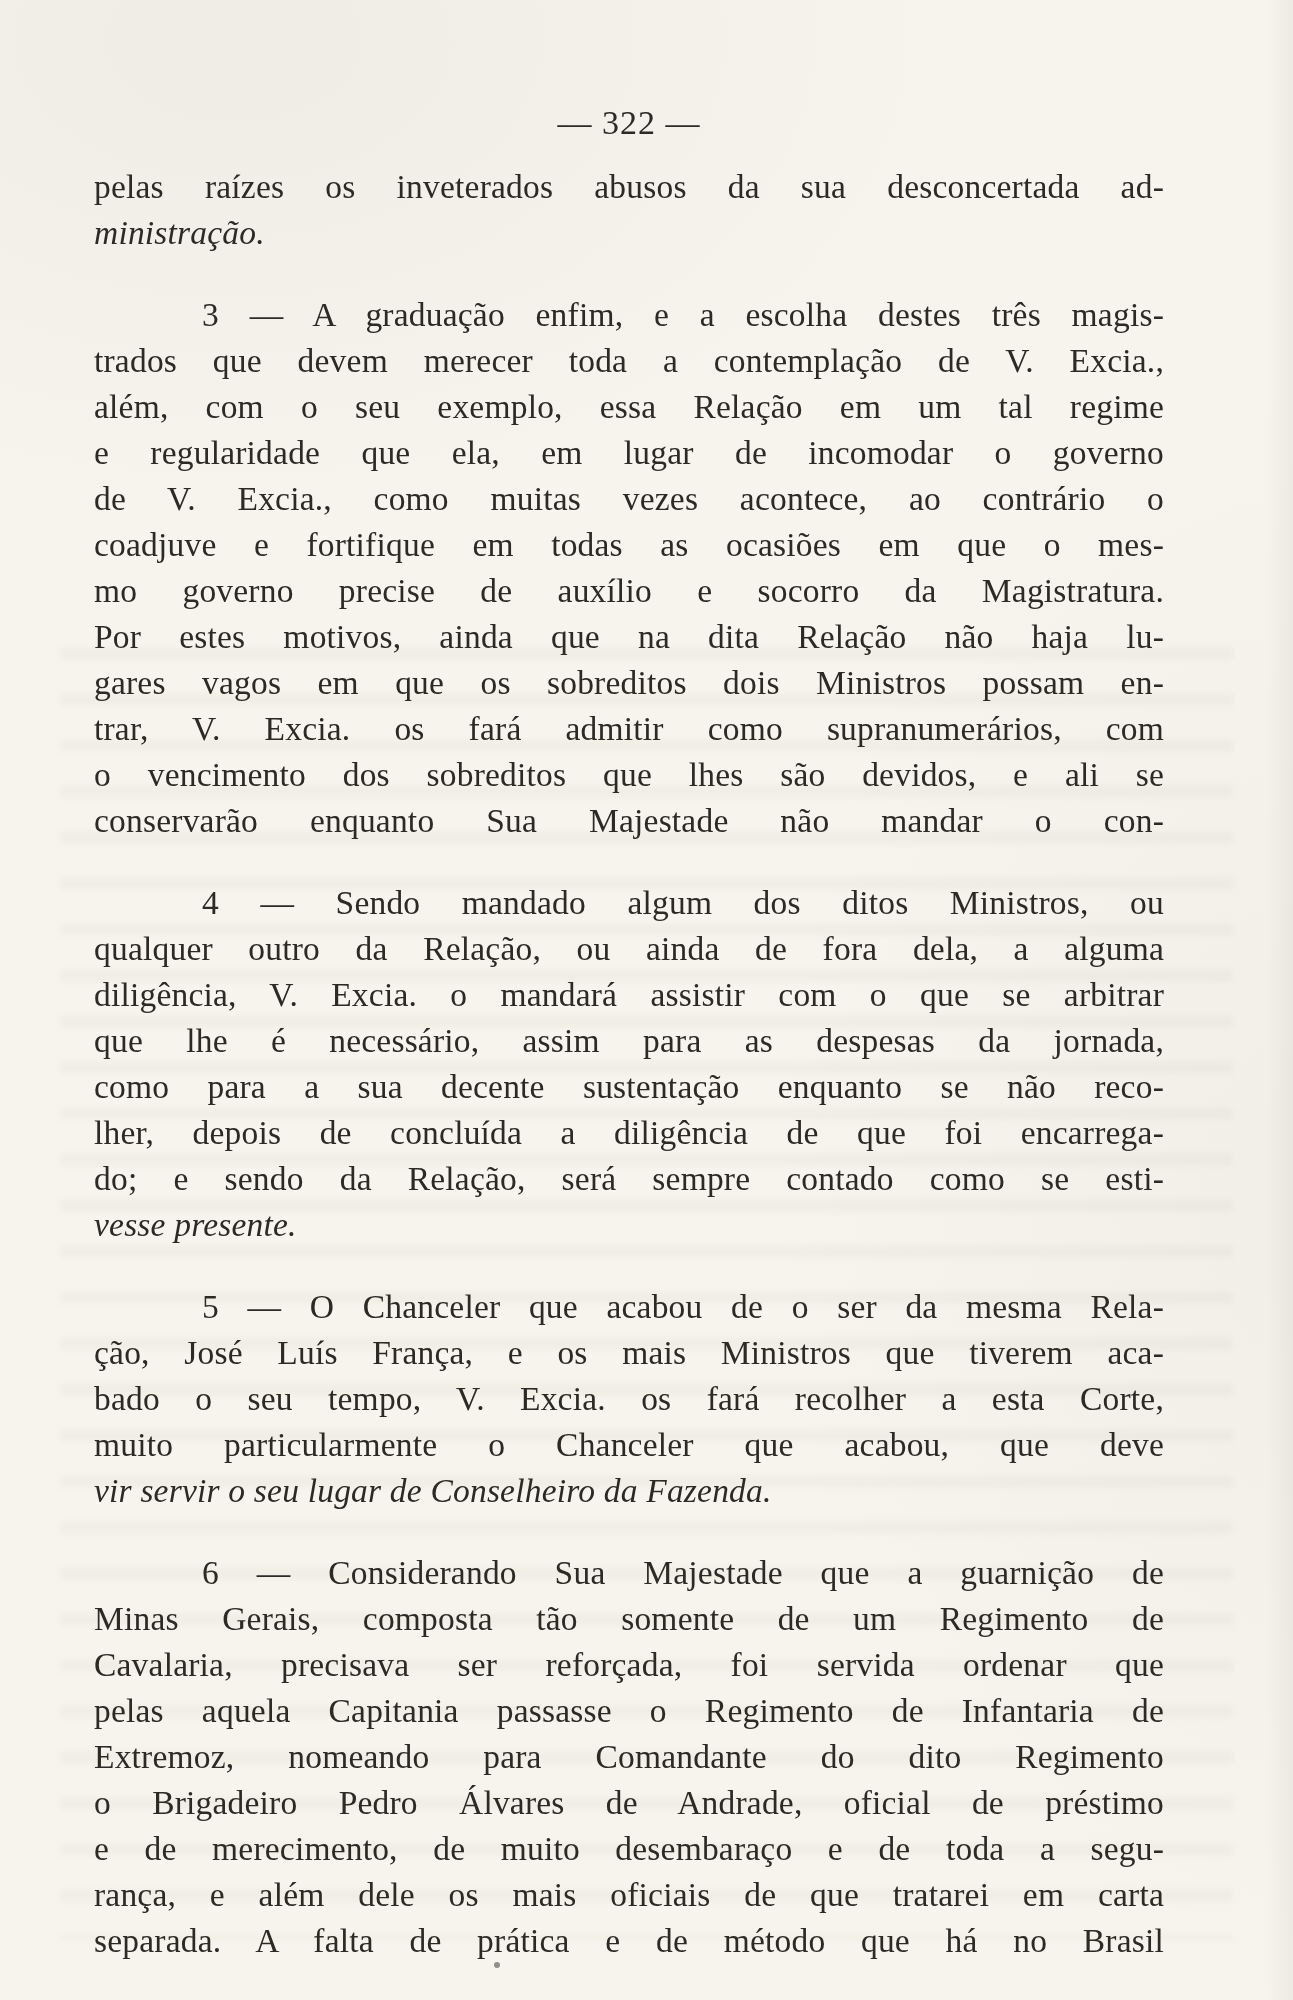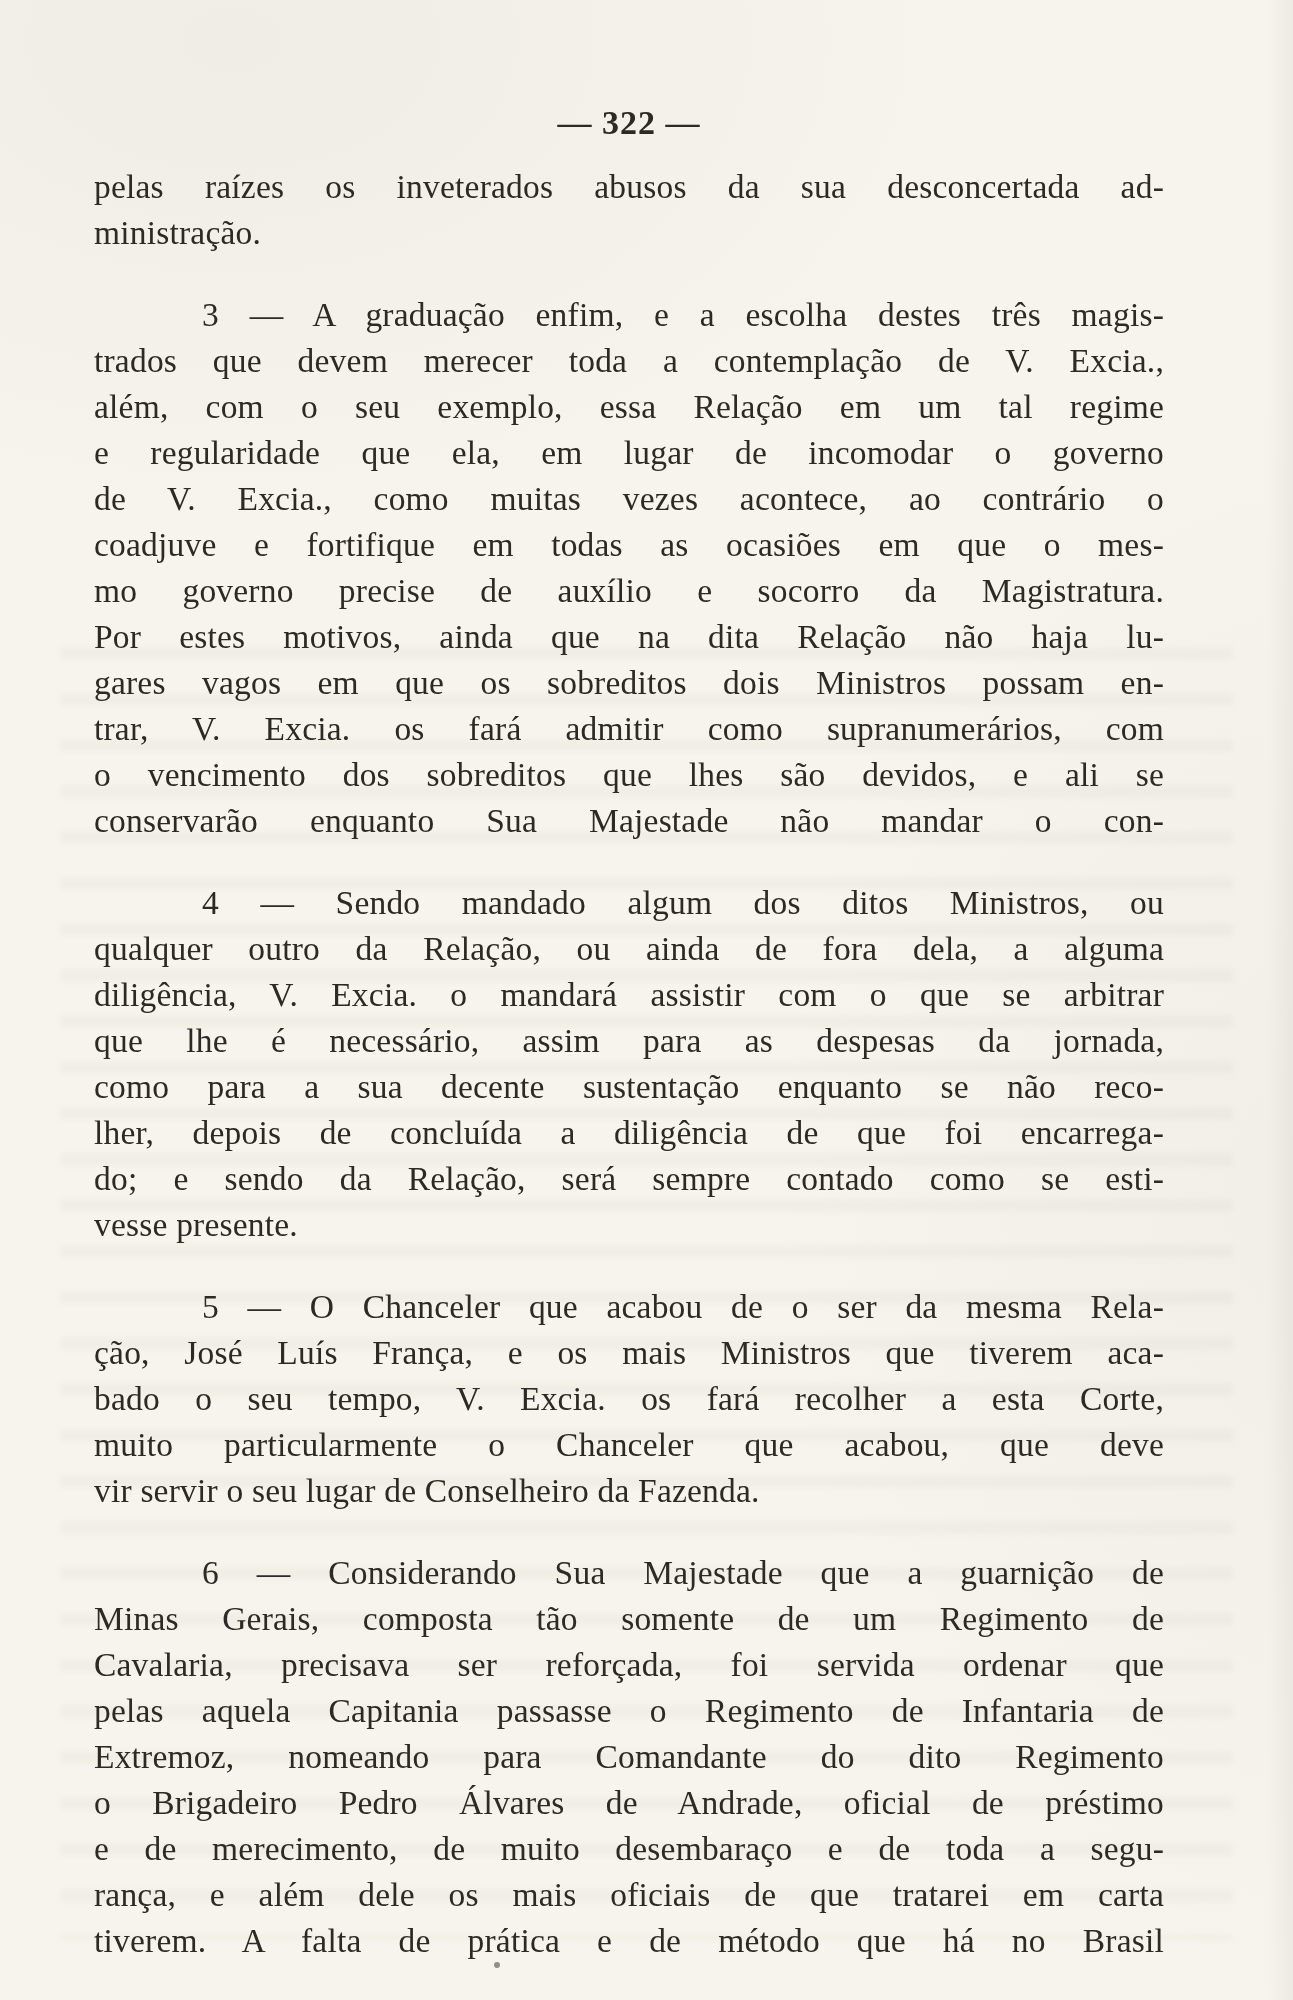--- a/index.html
+++ b/index.html
@@ -45,40 +45,39 @@
   .page-number{
     position:relative;
     padding-top:100px;
     width:1070px;
     margin-left:94px;
     text-align:center;
     font-size:34px;
     line-height:46px;
     letter-spacing:1px;
     z-index:2;
-    font-weight:bold;
   }
   .page-body{
     position:relative;
     width:1070px;
     margin-left:94px;
     margin-top:18px;
     font-size:33.5px;
     line-height:46px;
     letter-spacing:0.2px;
     z-index:2;
   }
   .paragraph + .paragraph{margin-top:36px;}
   .line{
     text-align:justify;
     text-align-last:justify;
     white-space:normal;
     text-rendering:optimizeLegibility;
   }
-  .line.lastline{text-align-last:left;}
+  .line.lastline{text-align-last:left;font-style:italic;}
   .line.firstline{text-indent:108px;}
   .speck{
     position:absolute;
     left:494px; top:1962px;
     width:6px; height:6px;
     border-radius:50%;
     background:rgba(60,58,52,0.55);
     z-index:2;
   }
 </style>
@@ -125,17 +124,17 @@
       </div>
       <div class="paragraph">
         <div class="line firstline">6 — Considerando Sua Majestade que a guarnição de</div>
         <div class="line">Minas Gerais, composta tão somente de um Regimento de</div>
         <div class="line">Cavalaria, precisava ser reforçada, foi servida ordenar que</div>
         <div class="line">pelas aquela Capitania passasse o Regimento de Infantaria de</div>
         <div class="line">Extremoz, nomeando para Comandante do dito Regimento</div>
         <div class="line">o Brigadeiro Pedro Álvares de Andrade, oficial de préstimo</div>
         <div class="line">e de merecimento, de muito desembaraço e de toda a segu-</div>
         <div class="line">rança, e além dele os mais oficiais de que tratarei em carta</div>
-        <div class="line">tiverem. A falta de prática e de método que há no Brasil</div>
+        <div class="line">separada. A falta de prática e de método que há no Brasil</div>
       </div>
     </div>
   <div class="speck"></div>
 </div>
 
 </body></html>

